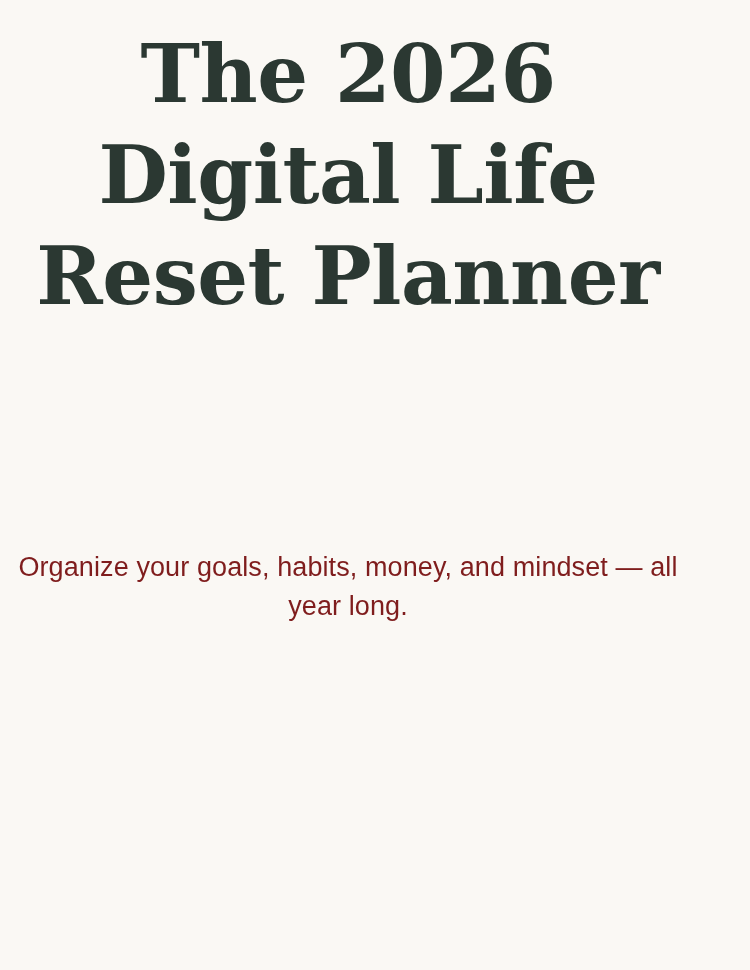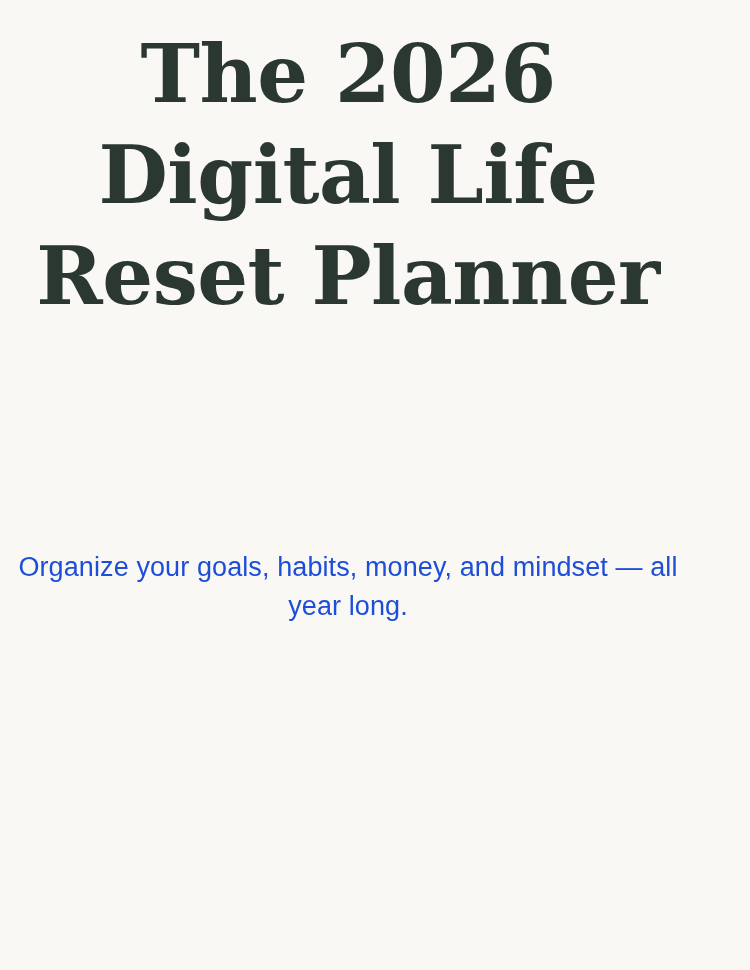--- a/index.html
+++ b/index.html
@@ -51,21 +51,21 @@
   }
 
   .hero-subtitle {
     margin: 0;
     padding: 0 6px;
     font-family: "Liberation Sans", sans-serif;
     font-weight: 400;
     font-size: 27px;
     line-height: 1.44;
     letter-spacing: 0.1px;
-    color: #1d4ed8;
+    color: #7f1d1d;
     text-align: center;
     -webkit-font-smoothing: antialiased;
   }
 
   .hero-body {
     flex: 1 1 auto;
   }
 </style>
 </head>
 <body>

